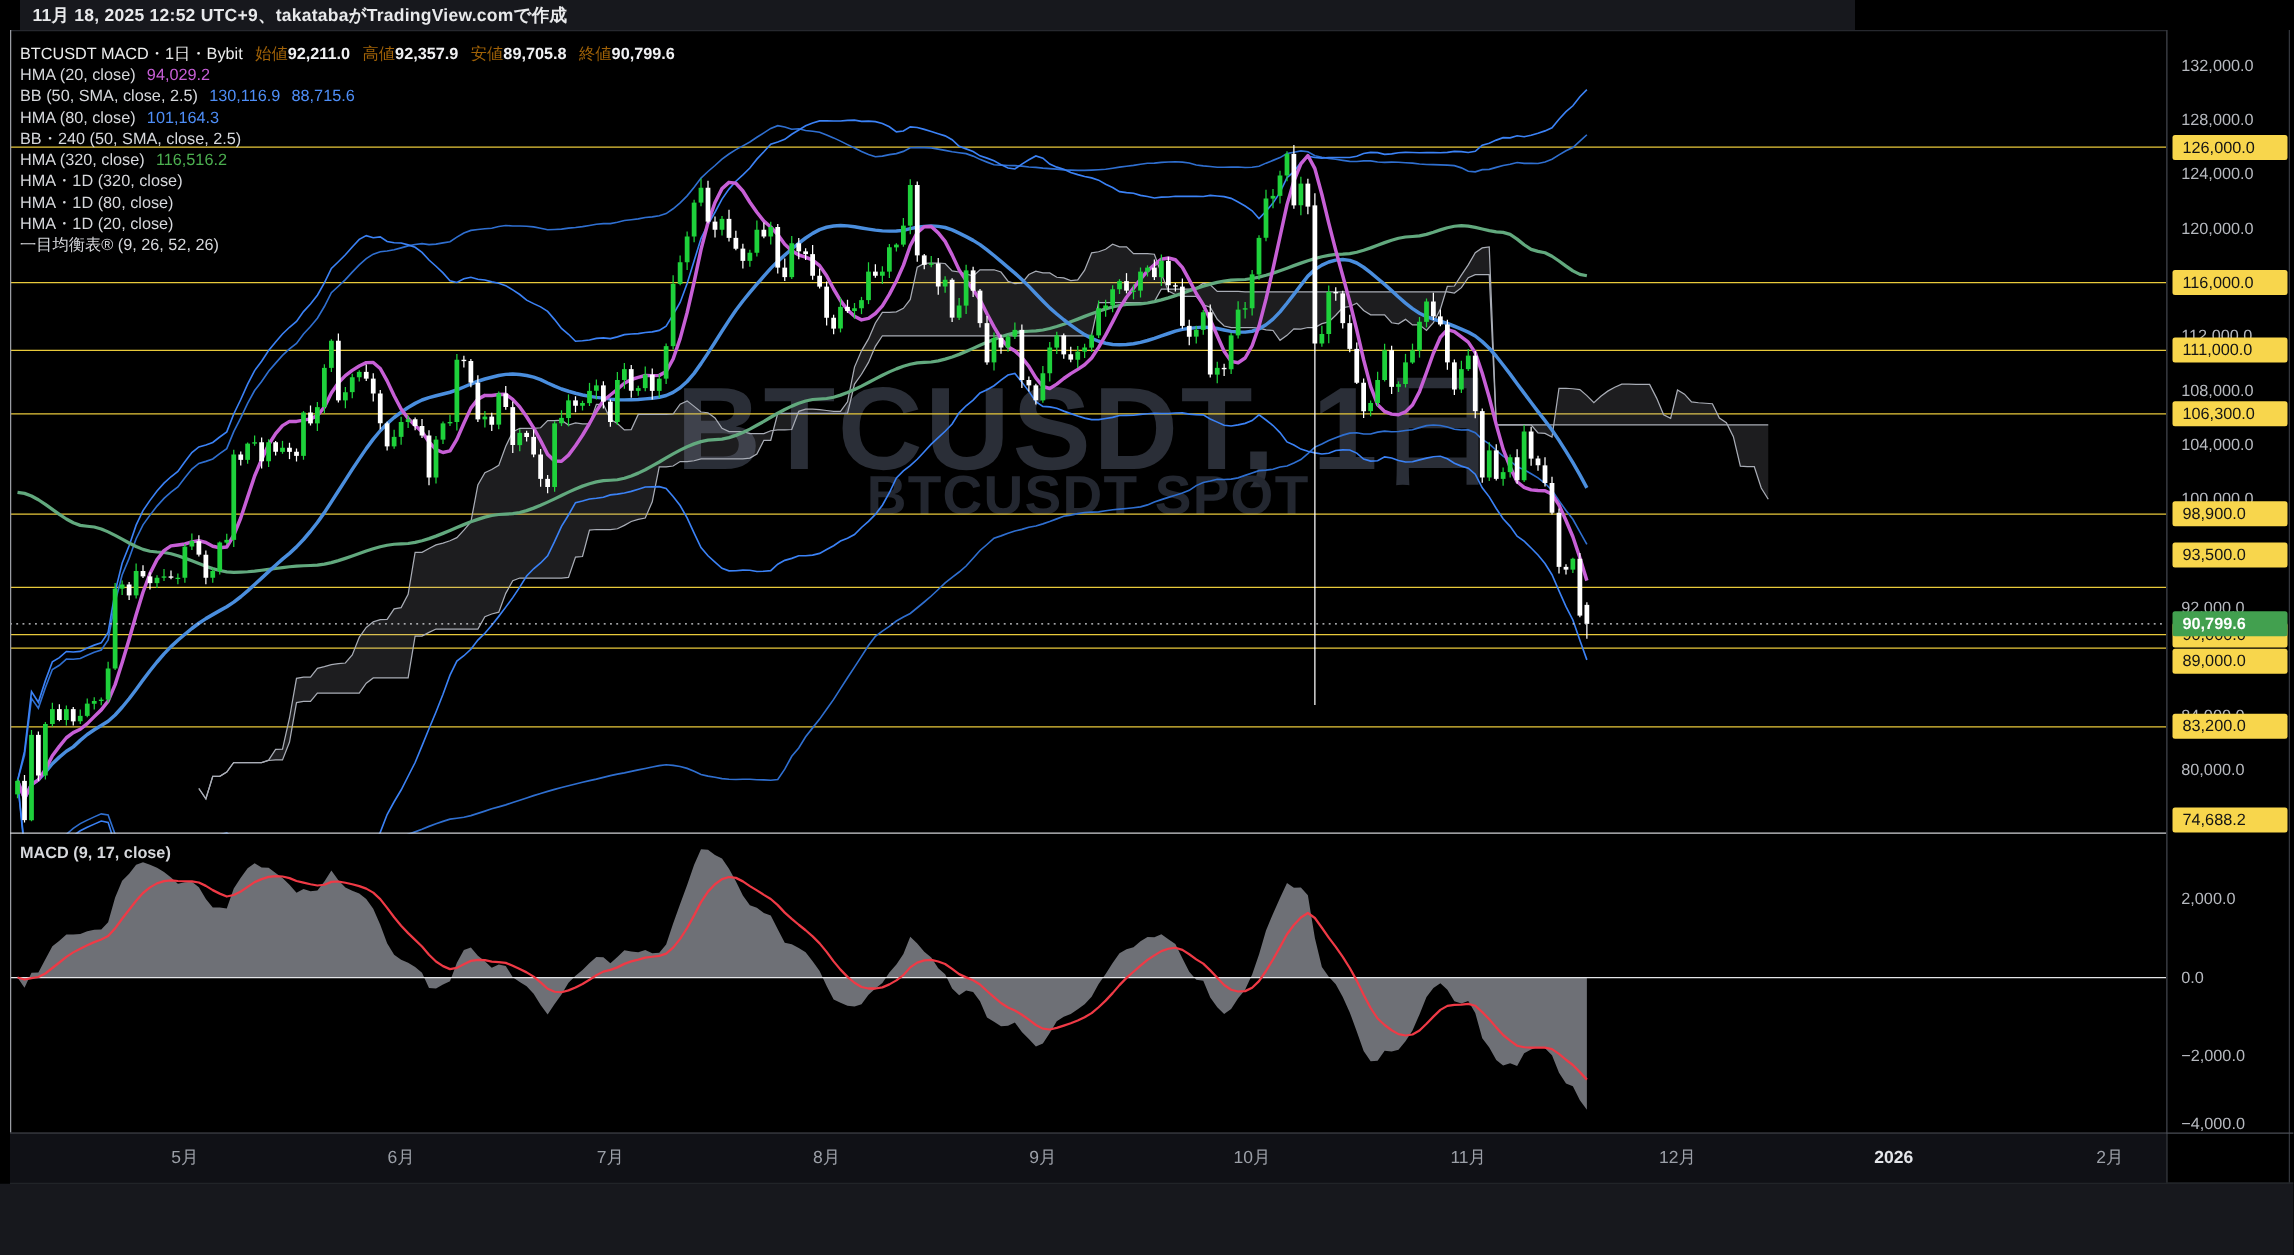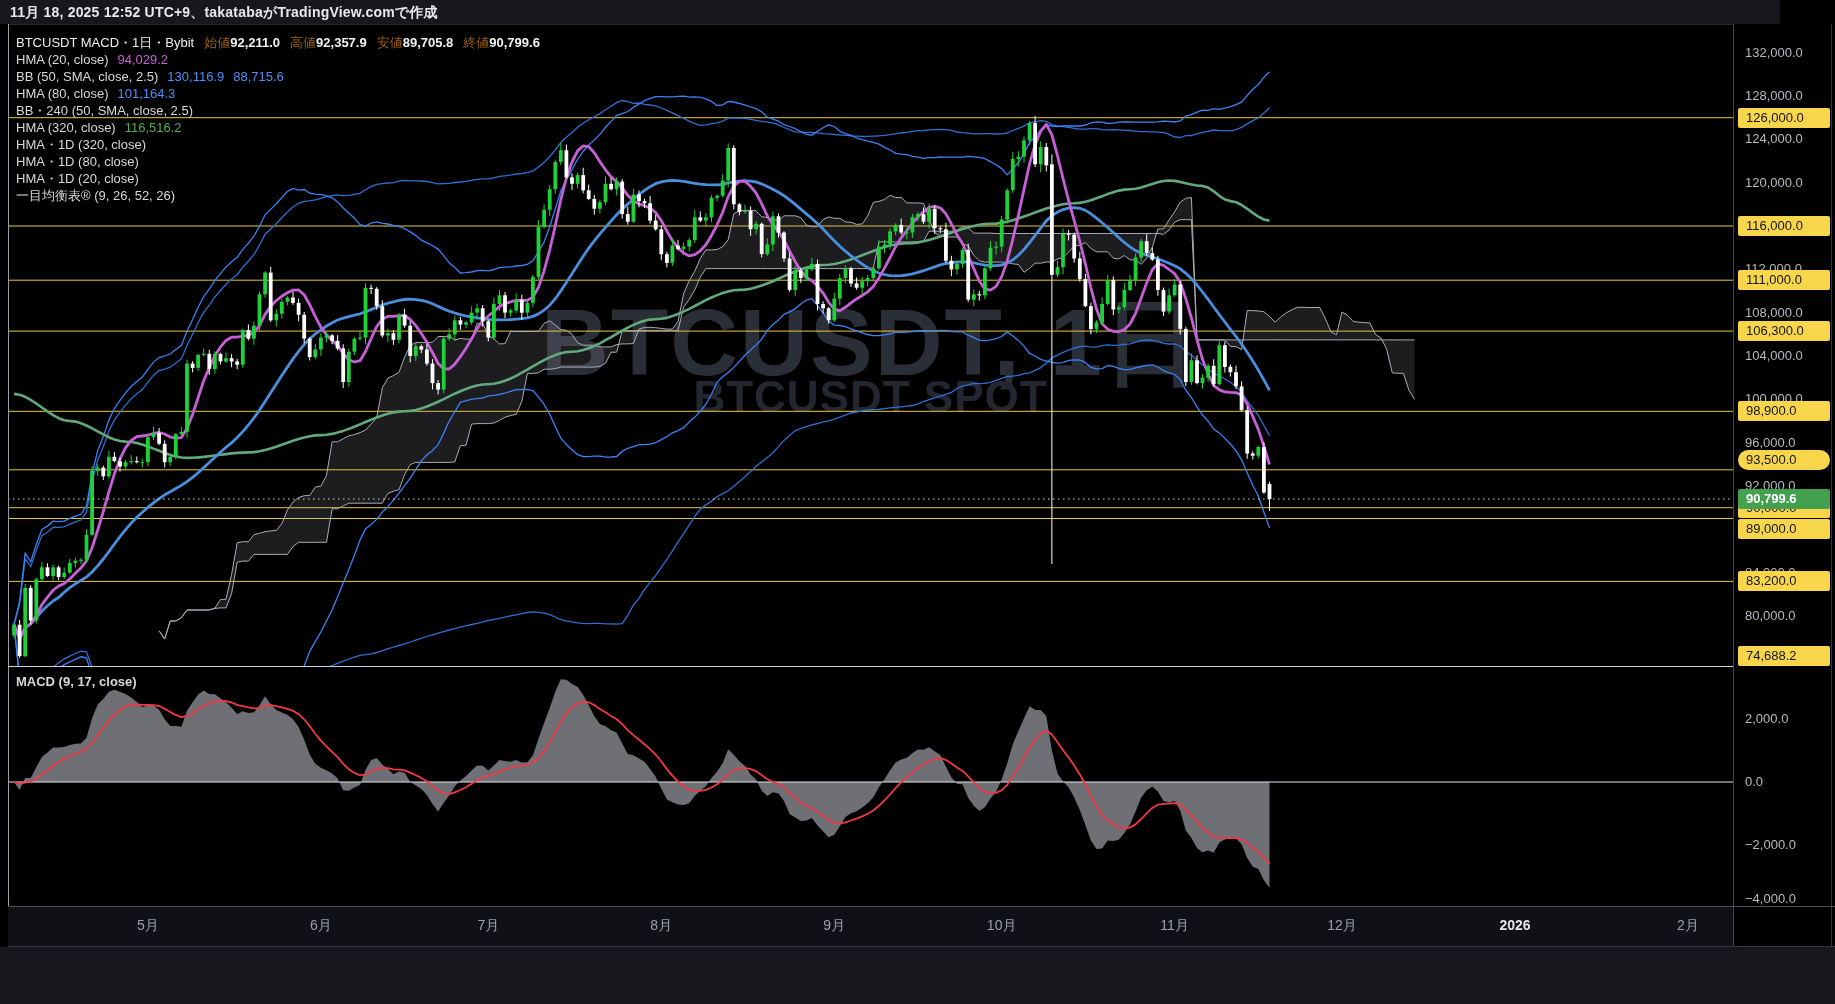--- a/index.html
+++ b/index.html
@@ -1,20 +1,20 @@
 <!DOCTYPE html>
 <html><head>
 <meta charset="utf-8">
 <style>
   * { margin:0; padding:0; box-sizing:border-box; }
   html,body { background:#000; }
   body { font-family:"Liberation Sans","DejaVu Sans",sans-serif; }
   #screen { position:relative; width:1835px; height:1004px; background:#000; overflow:hidden; }
 
-  #header-bar { position:absolute; left:0; top:0; width:1780px; height:24px; background:#17181d; }
+  #header-bar { position:absolute; left:16px; top:0; width:1468px; height:24px; background:#17181d; }
   #header-text { position:absolute; left:10px; top:4px; font-size:14px; font-weight:700; color:#e8e9eb; letter-spacing:.2px; }
 
   #chart-frame-top { position:absolute; left:8px; top:24px; width:1725px; height:1px; background:#26282e; }
   #chart-left-border { position:absolute; left:8px; top:24px; width:1px; height:882px; background:#9a9da3; }
   #axis-v-sep { position:absolute; left:1733px; top:24px; width:1px; height:922px; background:#43464e; }
   #outer-right-border { position:absolute; left:1831px; top:24px; width:1px; height:922px; background:#33363c; }
   #pane-separator { position:absolute; left:8px; top:666px; width:1725px; height:1px; background:#cfd1d5; }
   #timeaxis-top { position:absolute; left:8px; top:906px; width:1827px; height:1px; background:#4a4d55; }
   #timeaxis-bottom { position:absolute; left:8px; top:946px; width:1827px; height:1px; background:#33363c; }
   #time-axis { position:absolute; left:8px; top:907px; width:1725px; height:39px; background:#101116; }
@@ -579,21 +579,21 @@
       <div class="axis-label" style="top: 367.352px;">100,000.0</div>
       <div class="axis-label" style="top: 410.688px;">96,000.0</div>
       <div class="axis-label" style="top: 454.024px;">92,000.0</div>
       <div class="axis-label" style="top: 540.696px;">84,000.0</div>
       <div class="axis-label" style="top: 584.032px;">80,000.0</div>
       <div class="price-chip" style="top: 83.668px;">126,000.0</div>
       <div class="price-chip" style="top: 192.008px;">116,000.0</div>
       <div class="price-chip" style="top: 246.178px;">111,000.0</div>
       <div class="price-chip" style="top: 297.098px;">106,300.0</div>
       <div class="price-chip" style="top: 377.269px;">98,900.0</div>
-      <div class="price-chip" style="top: 426px; border-radius: 10px;">93,500.0</div>
+      <div class="price-chip" style="top: 410px;">93,500.0</div>
       <div class="price-chip" style="top: 473.692px;">90,000.0</div>
       <div class="price-chip" style="top: 495px;">89,000.0</div>
       <div class="price-chip" style="top: 547.363px;">83,200.0</div>
       <div class="price-chip" style="top: 622px;">74,688.2</div>
       <div class="price-chip green" style="top: 465.029px; background: rgb(66, 160, 79);">90,799.6</div>
       <div class="axis-label" style="top: 686.8px;">2,000.0</div>
       <div class="axis-label" style="top: 750px;">0.0</div>
       <div class="axis-label" style="top: 813.2px;">−2,000.0</div>
       <div class="axis-label" style="top: 867px;">−4,000.0</div>
     </div>

